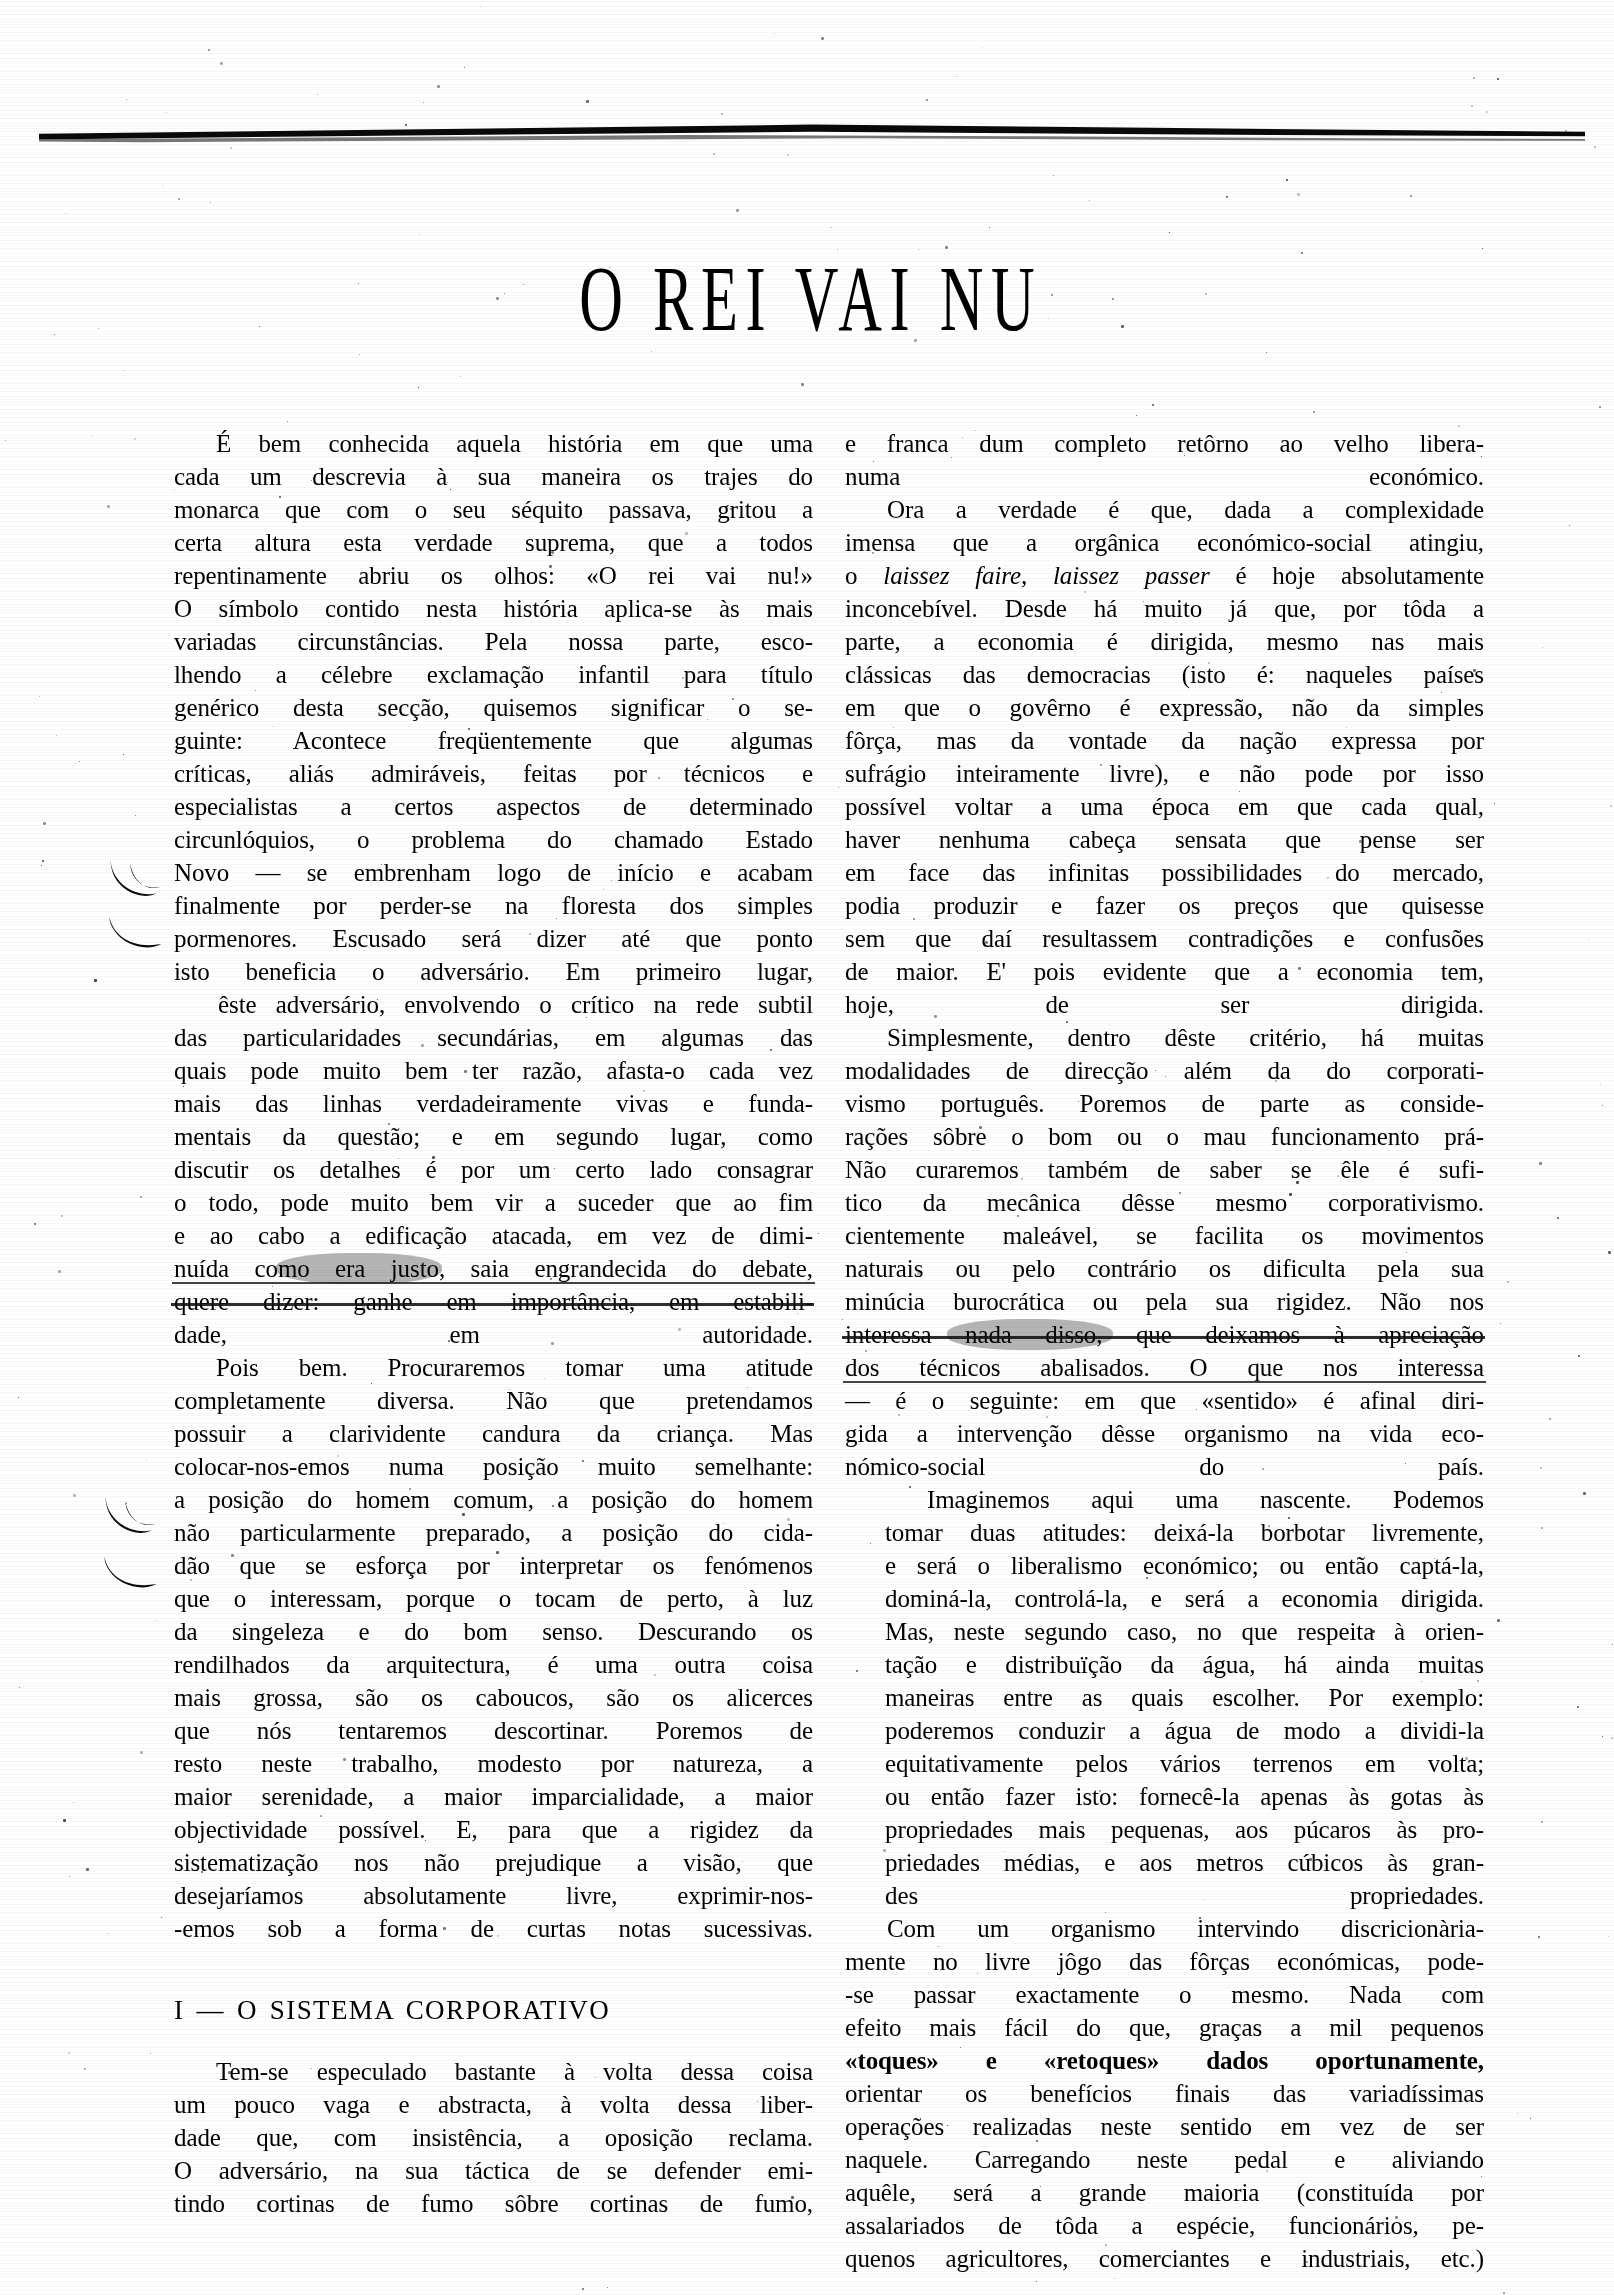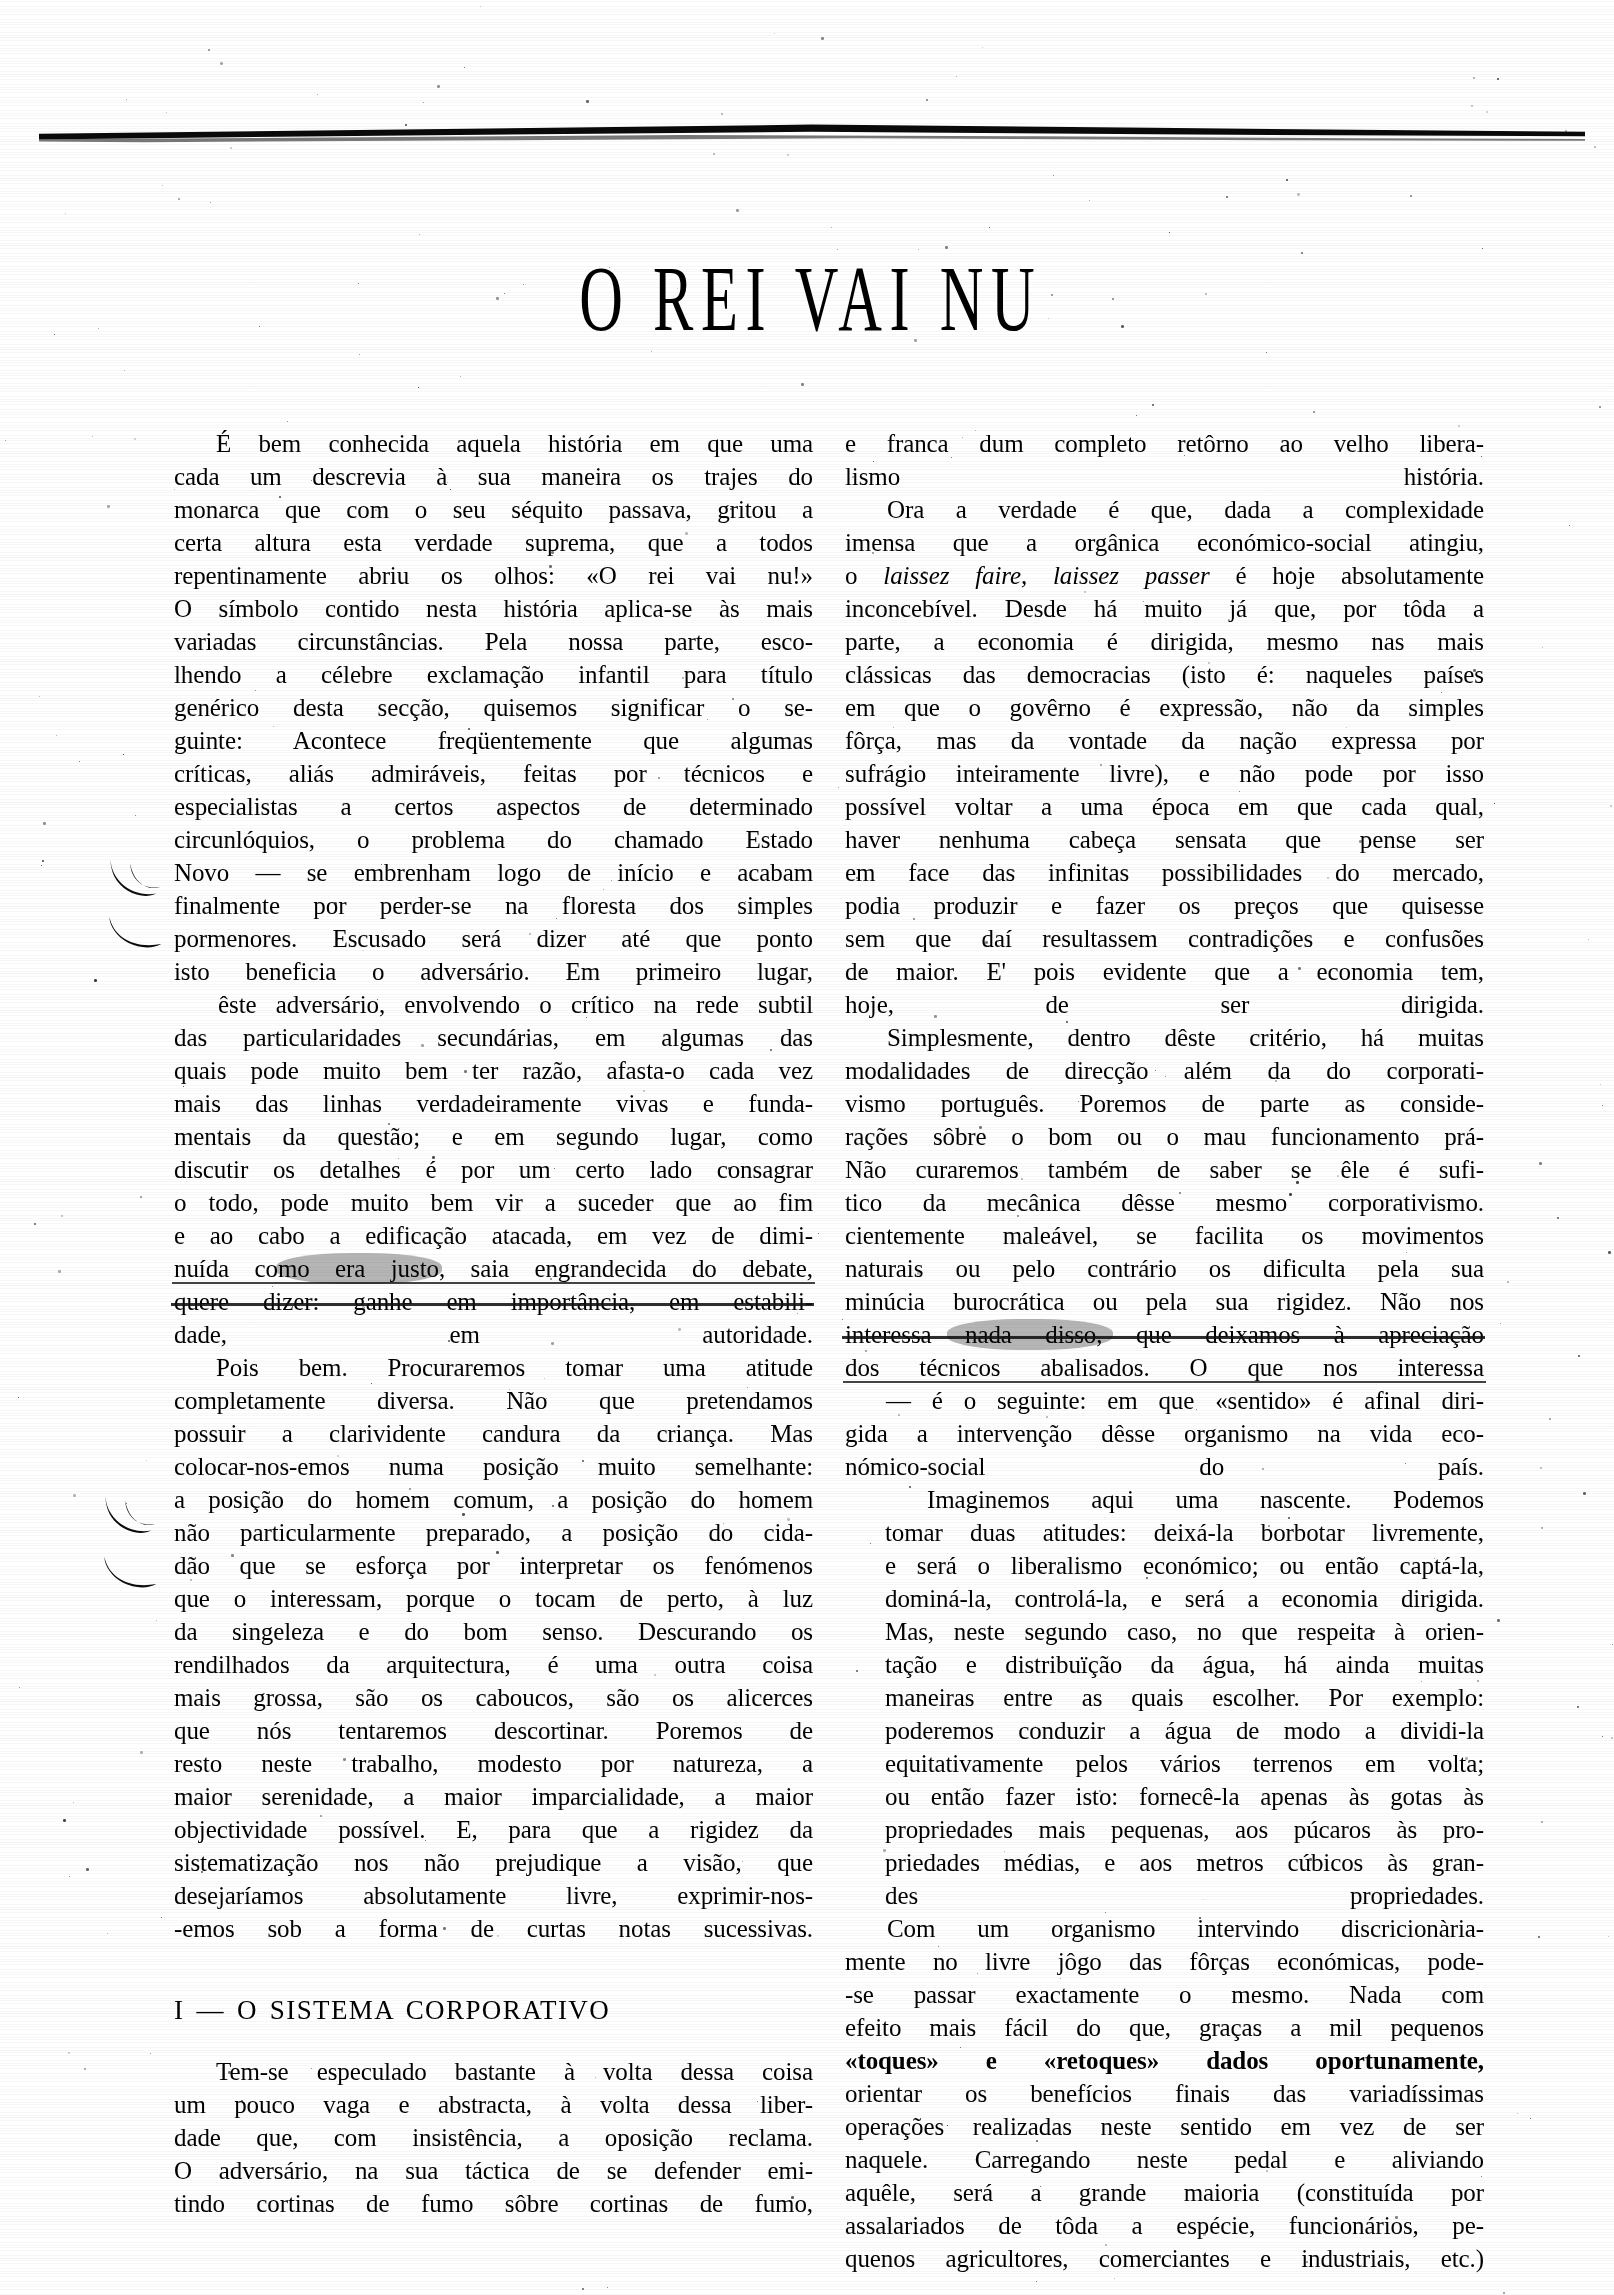--- a/index.html
+++ b/index.html
@@ -275,21 +275,21 @@
         <span style="display: block;">O adversário, na sua táctica de se defender emi-</span>
         <span style="display: block;">tindo cortinas de fumo sôbre cortinas de fumo,</span>
 
       </p>
     </div>
 
     <div class="col right">
 
       <p class="noind full">
         <span style="display: block;">e franca dum completo retôrno ao velho libera-</span>
-        <span style="display: block;">lismo história.</span>
+        <span style="display: block;">numa económico.</span>
       </p>
 
       <p class="ind full" style="text-indent: 0px;">
         <span style="display: block; text-indent: 42px;">Ora a verdade é que, dada a complexidade</span>
         <span style="display: block;">imensa que a orgânica económico-social atingiu,</span>
         <span style="display: block;">o <em class="it">laissez faire, laissez passer</em> é hoje absolutamente</span>
         <span style="display: block;">inconcebível. Desde há muito já que, por tôda a</span>
         <span style="display: block;">parte, a economia é dirigida, mesmo nas mais</span>
         <span style="display: block;">clássicas das democracias (isto é: naqueles países</span>
         <span style="display: block;">em que o govêrno é expressão, não da simples</span>
@@ -309,21 +309,21 @@
         <span style="display: block;">modalidades de direcção além da do corporati-</span>
         <span style="display: block;">vismo português. Poremos de parte as conside-</span>
         <span style="display: block;">rações sôbre o bom ou o mau funcionamento prá-</span>
         <span style="display: block;">Não curaremos também de saber se êle é sufi-</span>
         <span style="display: block;">tico da mecânica dêsse mesmo corporativismo.</span>
         <span style="display: block;">cientemente maleável, se facilita os movimentos</span>
         <span style="display: block;">naturais ou pelo contrário os dificulta pela sua</span>
         <span style="display: block;">minúcia burocrática ou pela sua rigidez. Não nos</span>
         <span class="struck blot" style="display: block;">interessa nada disso, que deixamos à apreciação</span>
         <span class="pencil-under" style="display: block;">dos técnicos abalisados. O que nos interessa</span>
-        <span style="display: block; margin-left: 41px;">— é o seguinte: em que «sentido» é afinal diri-</span>
+        <span style="display: block;">— é o seguinte: em que «sentido» é afinal diri-</span>
         <span style="display: block;">gida a intervenção dêsse organismo na vida eco-</span>
         <span style="display: block;">nómico-social do país.</span>
       </p>
 
       <p class="ind full" style="text-indent: 0px; margin-left: 40px;">
         <span style="display: block; text-indent: 42px;">Imaginemos aqui uma nascente. Podemos</span>
         <span style="display: block;">tomar duas atitudes: deixá-la borbotar livremente,</span>
         <span style="display: block;">e será o liberalismo económico; ou então captá-la,</span>
         <span style="display: block;">dominá-la, controlá-la, e será a economia dirigida.</span>
         <span style="display: block;">Mas, neste segundo caso, no que respeita à orien-</span>

